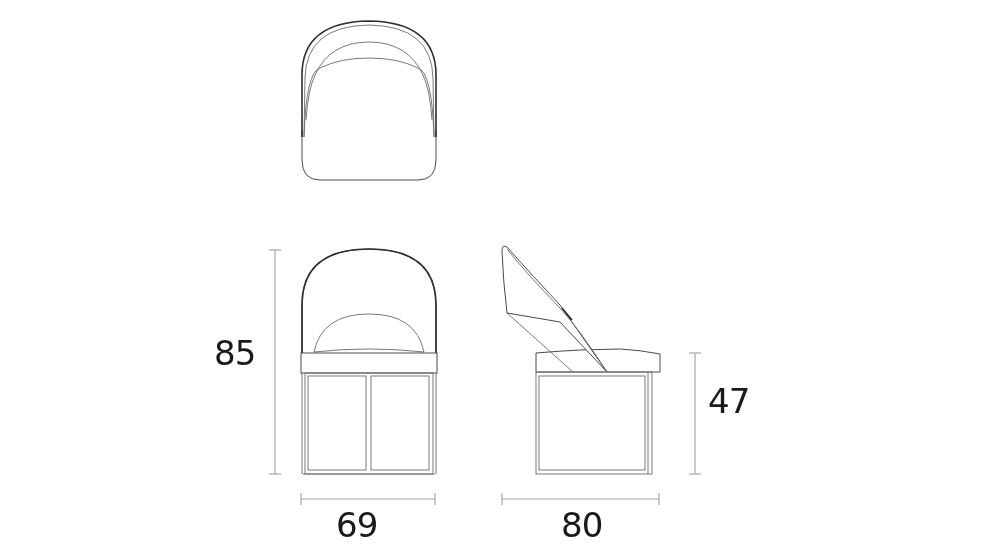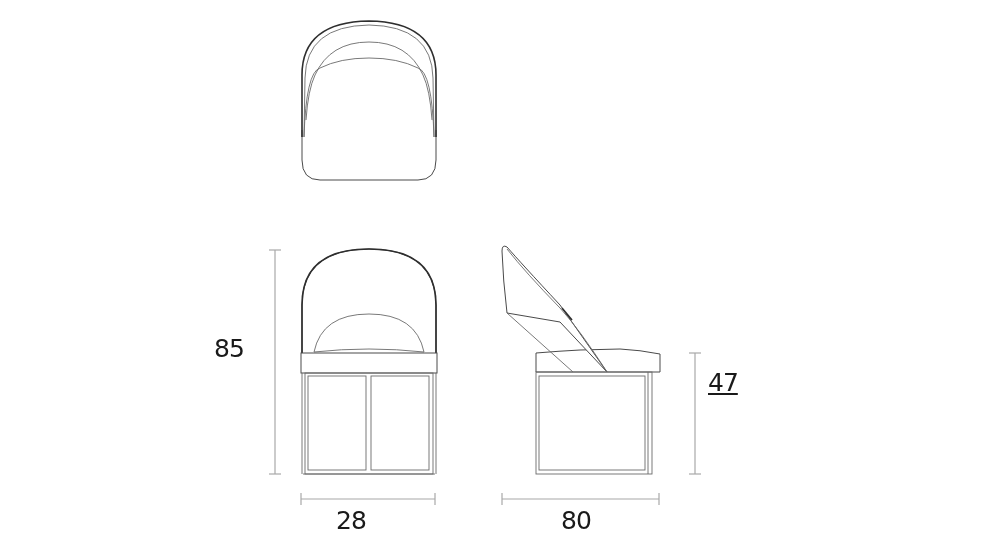--- a/index.html
+++ b/index.html
@@ -5,21 +5,21 @@
     html, body { margin: 0; padding: 0; background: #ffffff; }
     body { width: 1000px; height: 550px; overflow: hidden; position: relative; }
     #drawing { position: absolute; left: 0; top: 0; width: 1000px; height: 550px; }
     .outline { fill: #ffffff; stroke: #4a4a4a; stroke-width: 1; }
     .thin { fill: none; stroke: #6a6a6a; stroke-width: 0.9; }
     .bold { fill: none; stroke: #2e2e2e; stroke-width: 1.6; }
     .dim { fill: none; stroke: #a8a8a8; stroke-width: 1.2; }
     .dim-label {
       position: absolute;
       font-family: "DejaVu Sans", sans-serif;
-      font-size: 25px;
+      font-size: 34px;
       color: #1a1a1a;
       font-weight: normal;
       line-height: 1;
       letter-spacing: -1px;
     }
   </style>
 </head>
 <body>
 
 <svg id="drawing" viewBox="0 0 1000 550" xmlns="http://www.w3.org/2000/svg">
@@ -83,15 +83,15 @@
     <line class="dim" x1="502" y1="493" x2="502" y2="505"></line>
     <line class="dim" x1="659" y1="493" x2="659" y2="505"></line>
 
     <line class="dim" x1="695" y1="353" x2="695" y2="474"></line>
     <line class="dim" x1="689" y1="353" x2="701" y2="353"></line>
     <line class="dim" x1="689" y1="474" x2="701" y2="474"></line>
   </g>
 </svg>
 
 <div class="dim-label" style="left:214px; top:336px;">85</div>
-<div class="dim-label" style="left:336px; top:508px;">28</div>
+<div class="dim-label" style="left:336px; top:508px;">69</div>
 <div class="dim-label" style="left:561px; top:508px;">80</div>
-<div class="dim-label" style="left:708px; top:370px;text-decoration:underline;">47</div>
+<div class="dim-label" style="left:708px; top:384px;">47</div>
 
 </body></html>

